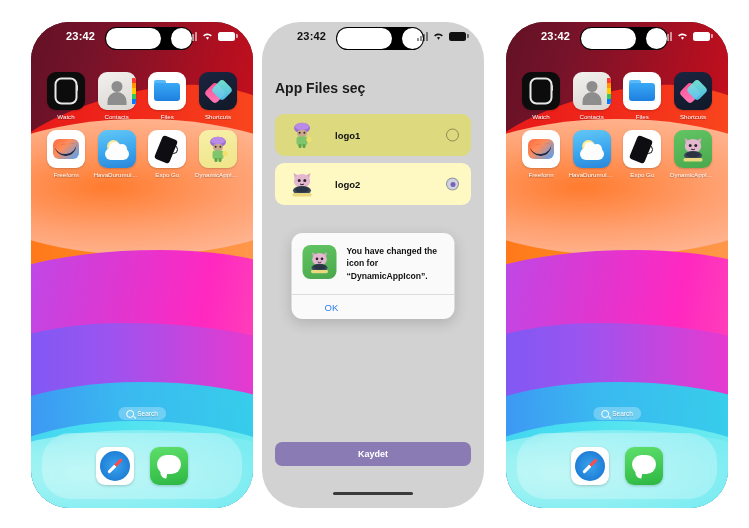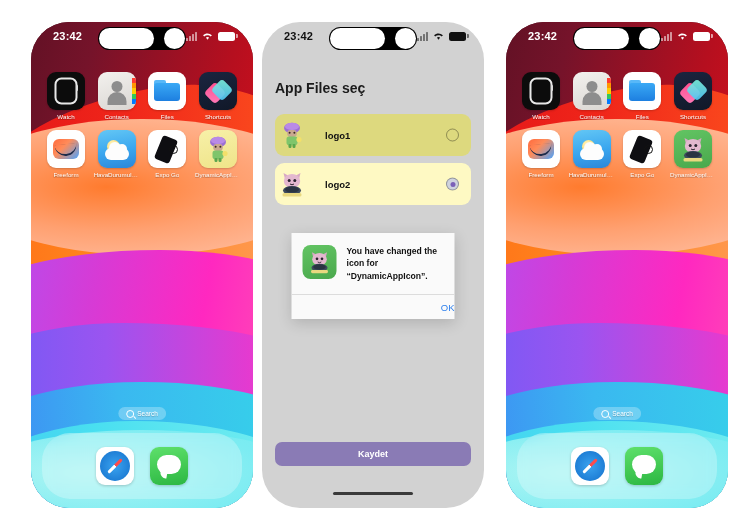--- a/index.html
+++ b/index.html
@@ -39,21 +39,21 @@
   .b-cyan{top:82%;height:26%;background:linear-gradient(80deg,#3ec8f0 0%,#49dff0 40%,#7cf0f0 100%);
          border-radius:48% 52% 0 0 / 60% 55% 0 0;}
   .b-cyanlight{top:84%;left:45%;width:80%;height:22%;
          background:radial-gradient(ellipse at 35% 40%, #aef5f3 0%, #7cecf2 55%, rgba(124,236,242,0) 100%);
          border-radius:50%;}
 
   
   .graybg{position:absolute;inset:0;background:#d2d2d2;}
 
   
-  .statusbar{position:absolute;top:0;left:0;right:0;height:34px;z-index:40;}
+  .statusbar{position:absolute;top:0;left:13px;right:0;height:34px;z-index:40;}
   .sb-time{position:absolute;left:22px;top:8px;font-size:11px;font-weight:bold;letter-spacing:.2px;}
   .sb-time.light{color:#fff;}
   .sb-time.dark{color:#111;}
   .island{position:absolute;left:50%;transform:translateX(-50%);top:5px;
           width:88px;height:23px;background:#000;border-radius:14px;}
   .island .pill{position:absolute;left:1px;top:1px;width:55px;height:21px;background:#fff;border-radius:12px;}
   .island .dot{position:absolute;right:1px;top:1px;width:21px;height:21px;background:#fff;border-radius:50%;}
   .sb-right{position:absolute;right:18px;top:9px;display:flex;align-items:center;gap:4px;}
   .sig{display:flex;align-items:flex-end;gap:1px;height:9px;}
   .sig i{display:block;width:2px;border-radius:.5px;}
@@ -147,48 +147,48 @@
   .ic-safari .sf-needle{position:absolute;left:50%;top:50%;transform:translate(-50%,-50%) rotate(45deg);
         width:3px;height:19px;background:linear-gradient(180deg,#ff4b4b 0 50%,#ffffff 50% 100%);border-radius:1.5px;}
   .ic-msg{background:linear-gradient(170deg,#5ee06b,#2cb742);}
   .ic-msg .bub{position:absolute;left:7px;top:8px;width:24px;height:19px;background:#fff;border-radius:11px;}
   .ic-msg .bub:after{content:"";position:absolute;left:3px;bottom:-4px;width:7px;height:7px;background:#fff;
         border-radius:0 0 0 6px;transform:rotate(10deg);}
 
   
   .sheet-title{position:absolute;top:58px;left:13px;font-size:14px;font-weight:bold;color:#1b1b1b;z-index:30;}
   .optlist{position:absolute;top:92px;left:13px;right:13px;z-index:30;}
-  .opt{height:42px;border-radius:9px;display:flex;align-items:center;padding:0 4px;margin-bottom:7px;position:relative;}
+  .opt{height:42px;border-radius:9px;display:flex;align-items:center;padding:0 14px;margin-bottom:7px;position:relative;}
   .opt.logo1{background:#ddd97e;}
   .opt.logo2{background:#fef9c3;}
   .opt .thumb{width:26px;height:28px;position:relative;flex:none;}
   .opt .oname{margin-left:20px;font-size:9.5px;font-weight:bold;color:#111;}
   .radio{position:absolute;right:12px;top:50%;transform:translateY(-50%);
         width:11px;height:11px;border-radius:50%;border:1px solid rgba(0,0,0,.35);}
   .radio.sel{background:#cfd3de;border-color:rgba(0,0,0,.3);}
   .radio.sel:after{content:"";position:absolute;left:50%;top:50%;transform:translate(-50%,-50%);
         width:5px;height:5px;border-radius:50%;background:#7b61b8;}
 
   .kaydet{position:absolute;left:13px;right:13px;bottom:42px;height:24px;background:#8a7bb5;
         border-radius:7px;display:flex;align-items:center;justify-content:center;z-index:30;}
   .kaydet span{font-size:9px;color:#fff;font-weight:bold;}
   .homeind{position:absolute;left:50%;transform:translateX(-50%);bottom:13px;width:80px;height:3.2px;
         background:#3a3a3a;border-radius:2px;z-index:30;}
 
   
   .alert{position:absolute;left:50%;transform:translateX(-50%);top:211px;width:163px;
-        background:#fafafa;border-radius:0;overflow:hidden;z-index:60;
+        background:#fafafa;border-radius:11px;overflow:hidden;z-index:60;
         box-shadow:0 4px 14px rgba(0,0,0,.16);}
   .alert-body{display:flex;align-items:flex-start;padding:12px 12px 12px 11px;gap:10px;}
   .alert-icon{width:34px;height:34px;border-radius:8px;position:relative;flex:none;
         background:linear-gradient(165deg,#62c463,#4aa84c);overflow:hidden;}
   .alert-icon .char{width:24px;height:25px;}
   .alert-text{font-size:8.6px;line-height:1.45;color:#111;font-weight:bold;}
   .alert-sep{height:1px;background:#dcdcdc;}
-  .alert-ok{height:24px;display:flex;align-items:center;justify-content:flex-end;}
+  .alert-ok{height:24px;display:flex;align-items:center;justify-content:flex-start;padding-left:33px;}
   .alert-ok span{font-size:9.5px;color:#2f80ed;}
 </style>
 </head>
 <body>
 
 <div class="stage">
 
   <div class="phone p1">
     <div class="wall">
       <div class="band b-dark"></div>

